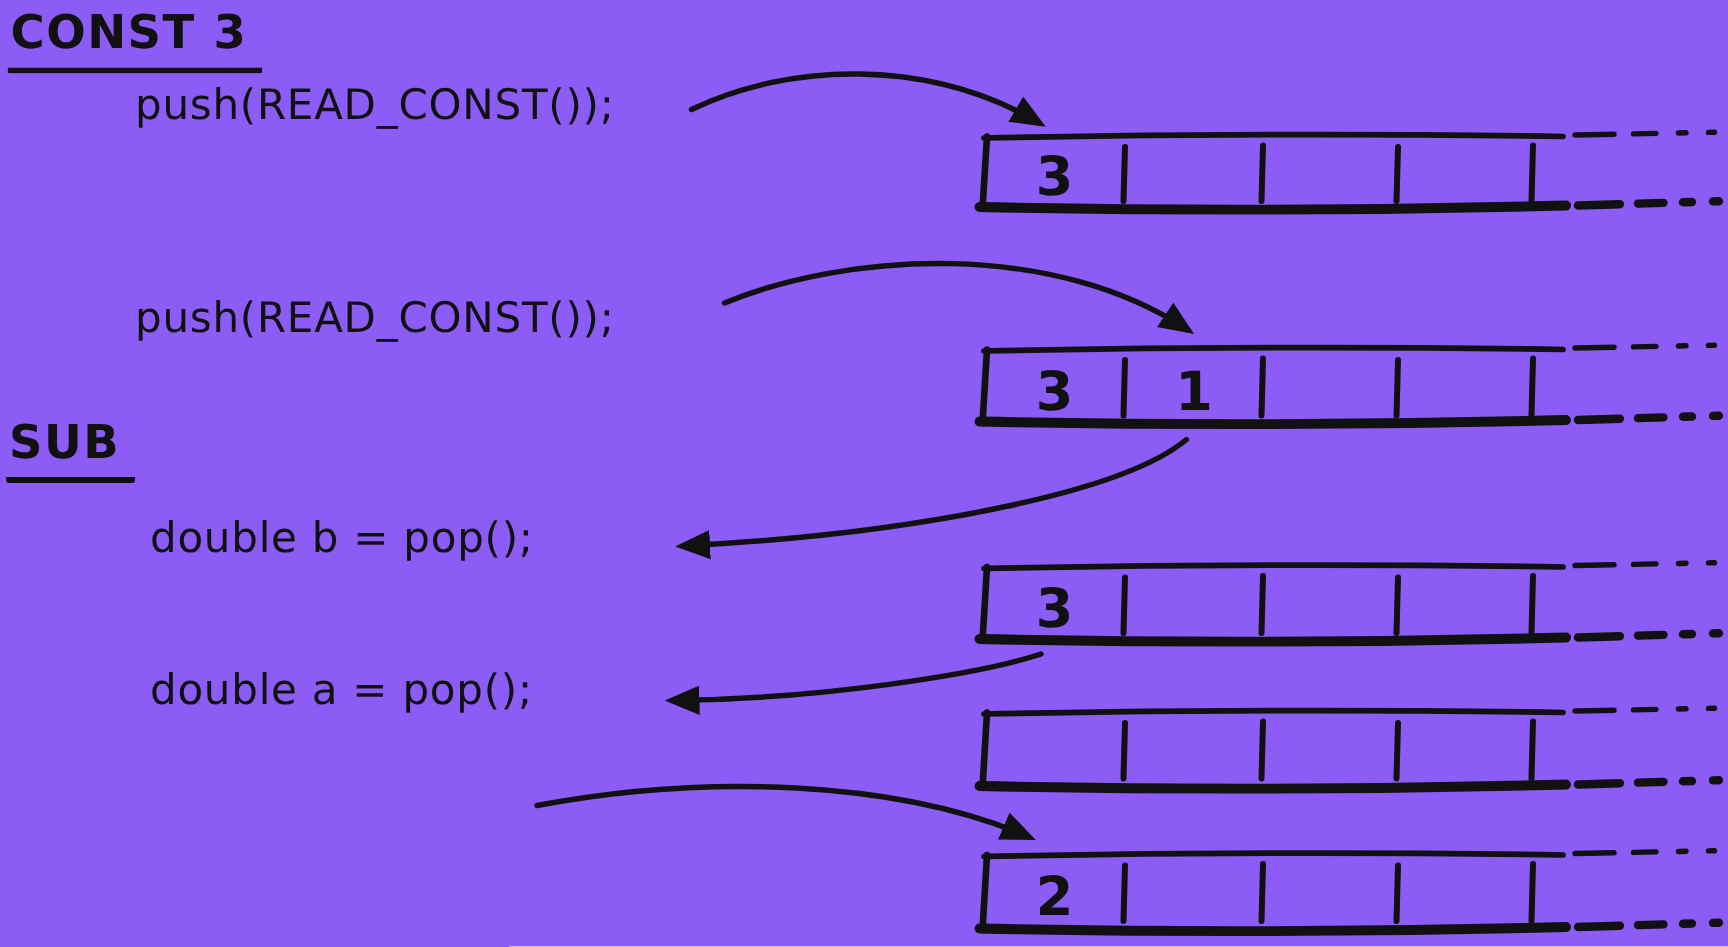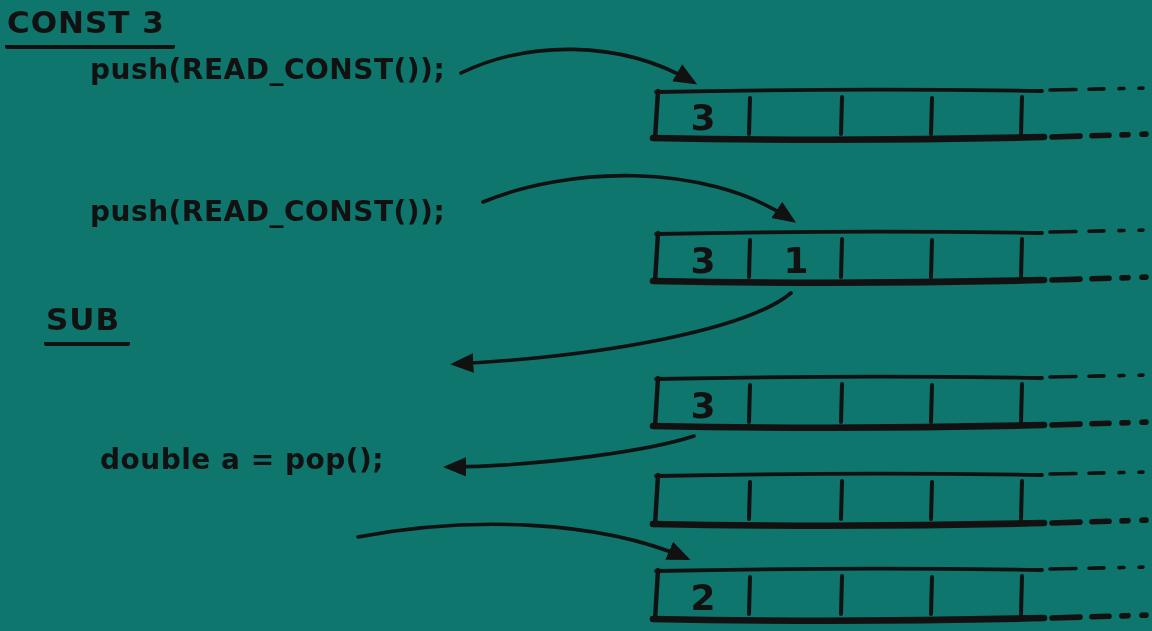--- a/index.html
+++ b/index.html
@@ -1,38 +1,38 @@
 <!DOCTYPE html>
 <html><head>
 <meta charset="utf-8">
 <style>
   html,body{margin:0;padding:0;background:#ffffff;}
   .canvas{
     position:relative;
     width:1152px;height:631px;
-    background:#0f766e;
+    background:#8b5cf6;
     overflow:hidden;
     font-family:"DejaVu Sans",sans-serif;
     color:#111111;
   }
   .opcode{
     position:absolute;
     font-size:31px;
     font-weight:bold;
     letter-spacing:1px;
     line-height:1;
     border-bottom:4px solid #111111;
     padding:0 10px 7px 2px;
     border-radius:2px;
     white-space:nowrap;
   }
   .code{
     position:absolute;
     font-size:28px;
-    font-weight:bold;
+    font-weight:normal;
     letter-spacing:0.5px;
     line-height:1;
     white-space:nowrap;
   }
   svg.overlay{position:absolute;left:0;top:0;}
   .stk{stroke:#111111;fill:none;stroke-linecap:round;}
   .lnT{stroke-width:3.8;}
   .lnL{stroke-width:4.4;}
   .lnB{stroke-width:6.6;}
   .tick{stroke-width:4;}
@@ -50,21 +50,22 @@
 </head>
 <body>
 
 <div class="canvas">
 
   <div class="opcode" style="left:5px;top:7px;">CONST 3</div>
   <div class="code" style="left:90px;top:56px;">push(READ_CONST());</div>
 
   <div class="code" style="left:90px;top:198px;">push(READ_CONST());</div>
 
-  <div class="opcode" style="left:4px;top:304px;margin-left:40px;">SUB</div>
+  <div class="opcode" style="left:4px;top:280px;">SUB</div>
+  <div class="code" style="left:100px;top:345px;">double b = pop();</div>
   <div class="code" style="left:100px;top:446px;">double a = pop();</div>
 
   <svg class="overlay" width="1152" height="631" viewBox="0 0 1152 631">
     <defs>
       <marker id="ah" viewBox="0 0 10 10" refX="7.5" refY="5" markerWidth="6.8" markerHeight="6.8" orient="auto-start-reverse">
         <path d="M0,1 L9.5,5 L0,9 z" fill="#111111"></path>
       </marker>
     </defs>
 
     <path class="arrow" marker-end="url(#ah)" d="M 461,73 C 525,42 618,38 693,82"></path>

